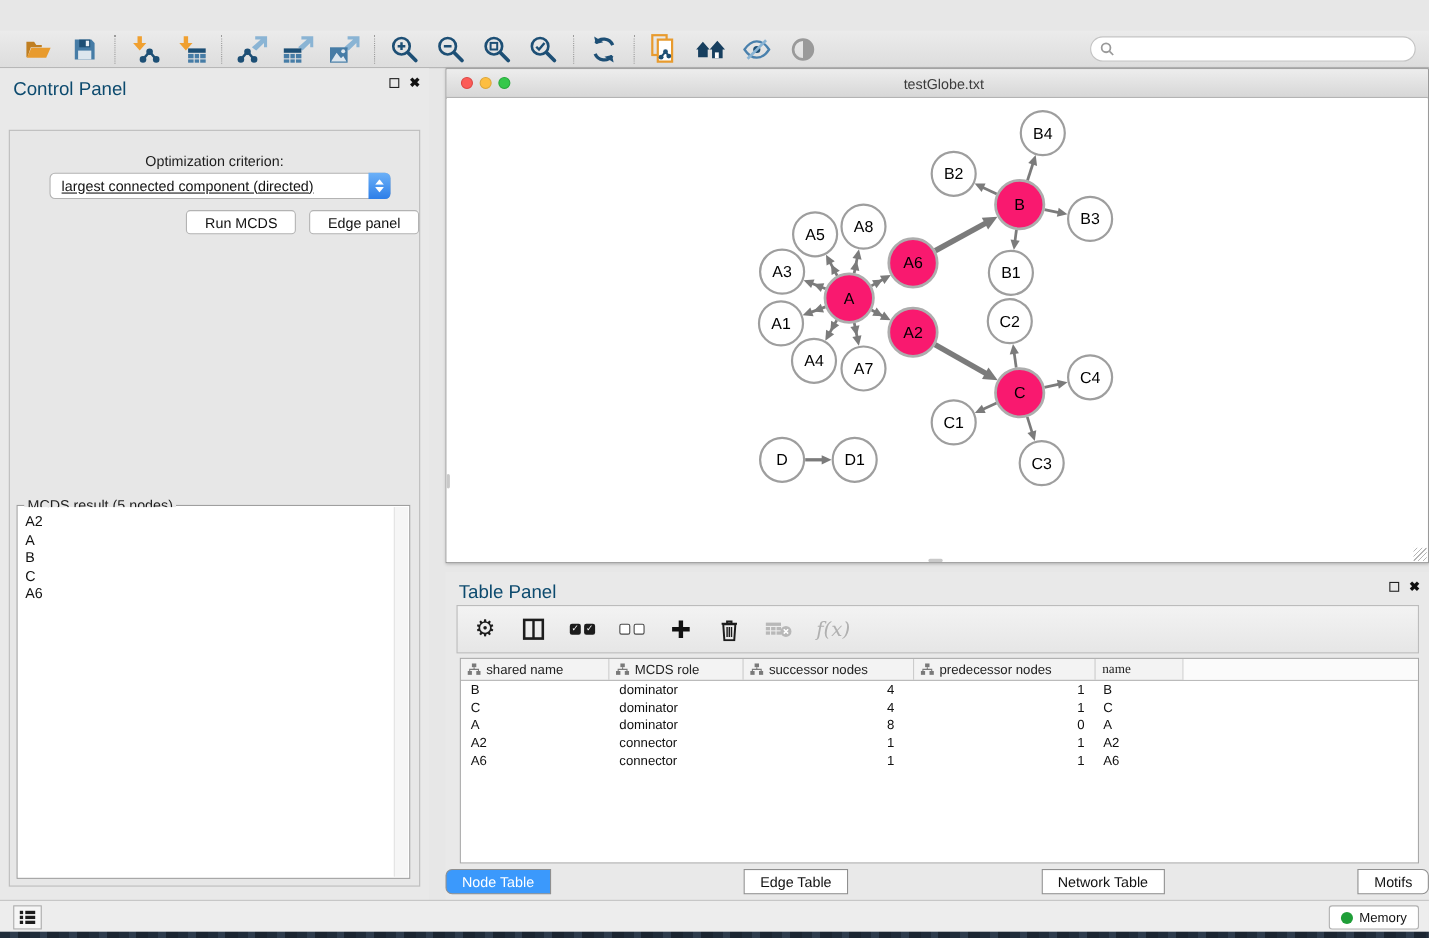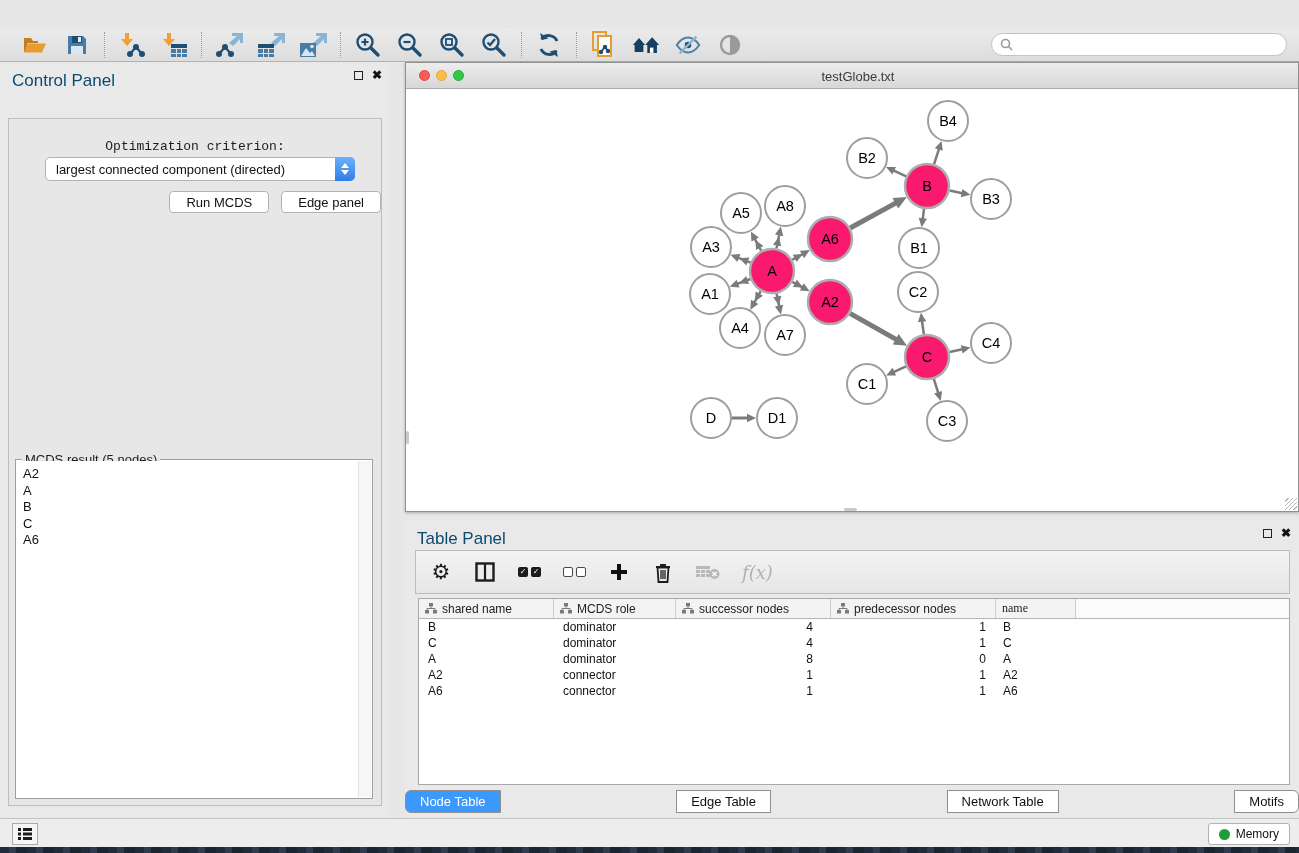--- a/index.html
+++ b/index.html
@@ -40,23 +40,23 @@
   .close-icon { font-size:12px; font-weight:bold; color:#111; line-height:10px; }
 
   .cp-tabs { position:absolute; left:0; right:0; top:34px; display:flex; justify-content:center; }
   .seg-btn { height:22px; padding:0 14px; background:#fff; border:1px solid #9b9b9b; margin-left:-1px;
     font-size:13px; color:#111; display:flex; align-items:center; position:relative; }
   .seg-btn:first-child { border-radius:4px 0 0 4px; margin-left:0; }
   .seg-btn:last-child { border-radius:0 4px 4px 0; }
   .seg-btn.active { background:#3b99fc; border-color:#2f86e8; color:#fff; z-index:2; }
 
   .cp-body { position:absolute; left:8px; right:8px; top:56px; bottom:12px; border:1px solid #bdbdbd; background:#e7e7e7; }
-  .opt-label { position:absolute; left:0; right:0; top:20px; text-align:center; font-size:13px; color:#1d1d1d;font-family:Liberation Mono, monospace; }
+  .opt-label { position:absolute; left:0; right:0; top:20px; text-align:center; font-size:13px; color:#1d1d1d; }
   .dropdown { position:absolute; left:36px; right:26px; top:38px; height:24px; background:#fff;
-    border:1px solid #b3b3b3; border-radius:5px; display:flex; align-items:center; }
+    border:1px solid #b3b3b3; border-radius:5px; display:flex; align-items:center;text-decoration:underline; }
   .dropdown .dd-text { flex:1; padding-left:10px; font-size:13px; color:#111; white-space:nowrap; overflow:hidden; }
   .dd-stepper { width:20px; height:24px; margin:-1px -1px -1px 0; border-radius:0 5px 5px 0;
     background:linear-gradient(#6cb1f8,#2d7ee8); display:flex; flex-direction:column; align-items:center; justify-content:center; gap:2px; }
   .cp-buttons { position:absolute; left:0; right:0; top:72px; display:flex; justify-content:flex-end; gap:12px; }
   .mac-btn { height:22px; padding:0 16px; background:#fff; border:1px solid #b3b3b3; border-radius:4px;
     font-size:13px; color:#111; display:flex; align-items:center; }
 
   .groupbox { position:absolute; left:6px; right:8px; top:340px; bottom:6px; border:1px solid #9f9f9f; background:#fff; }
   .groupbox legend { position:absolute; left:6px; top:-8px; background:#e7e7e7; padding:0 3px; font-size:13px; color:#1d1d1d; }
   .result-list { position:absolute; left:1px; top:1px; right:14px; bottom:1px; background:#fff; overflow:hidden;

